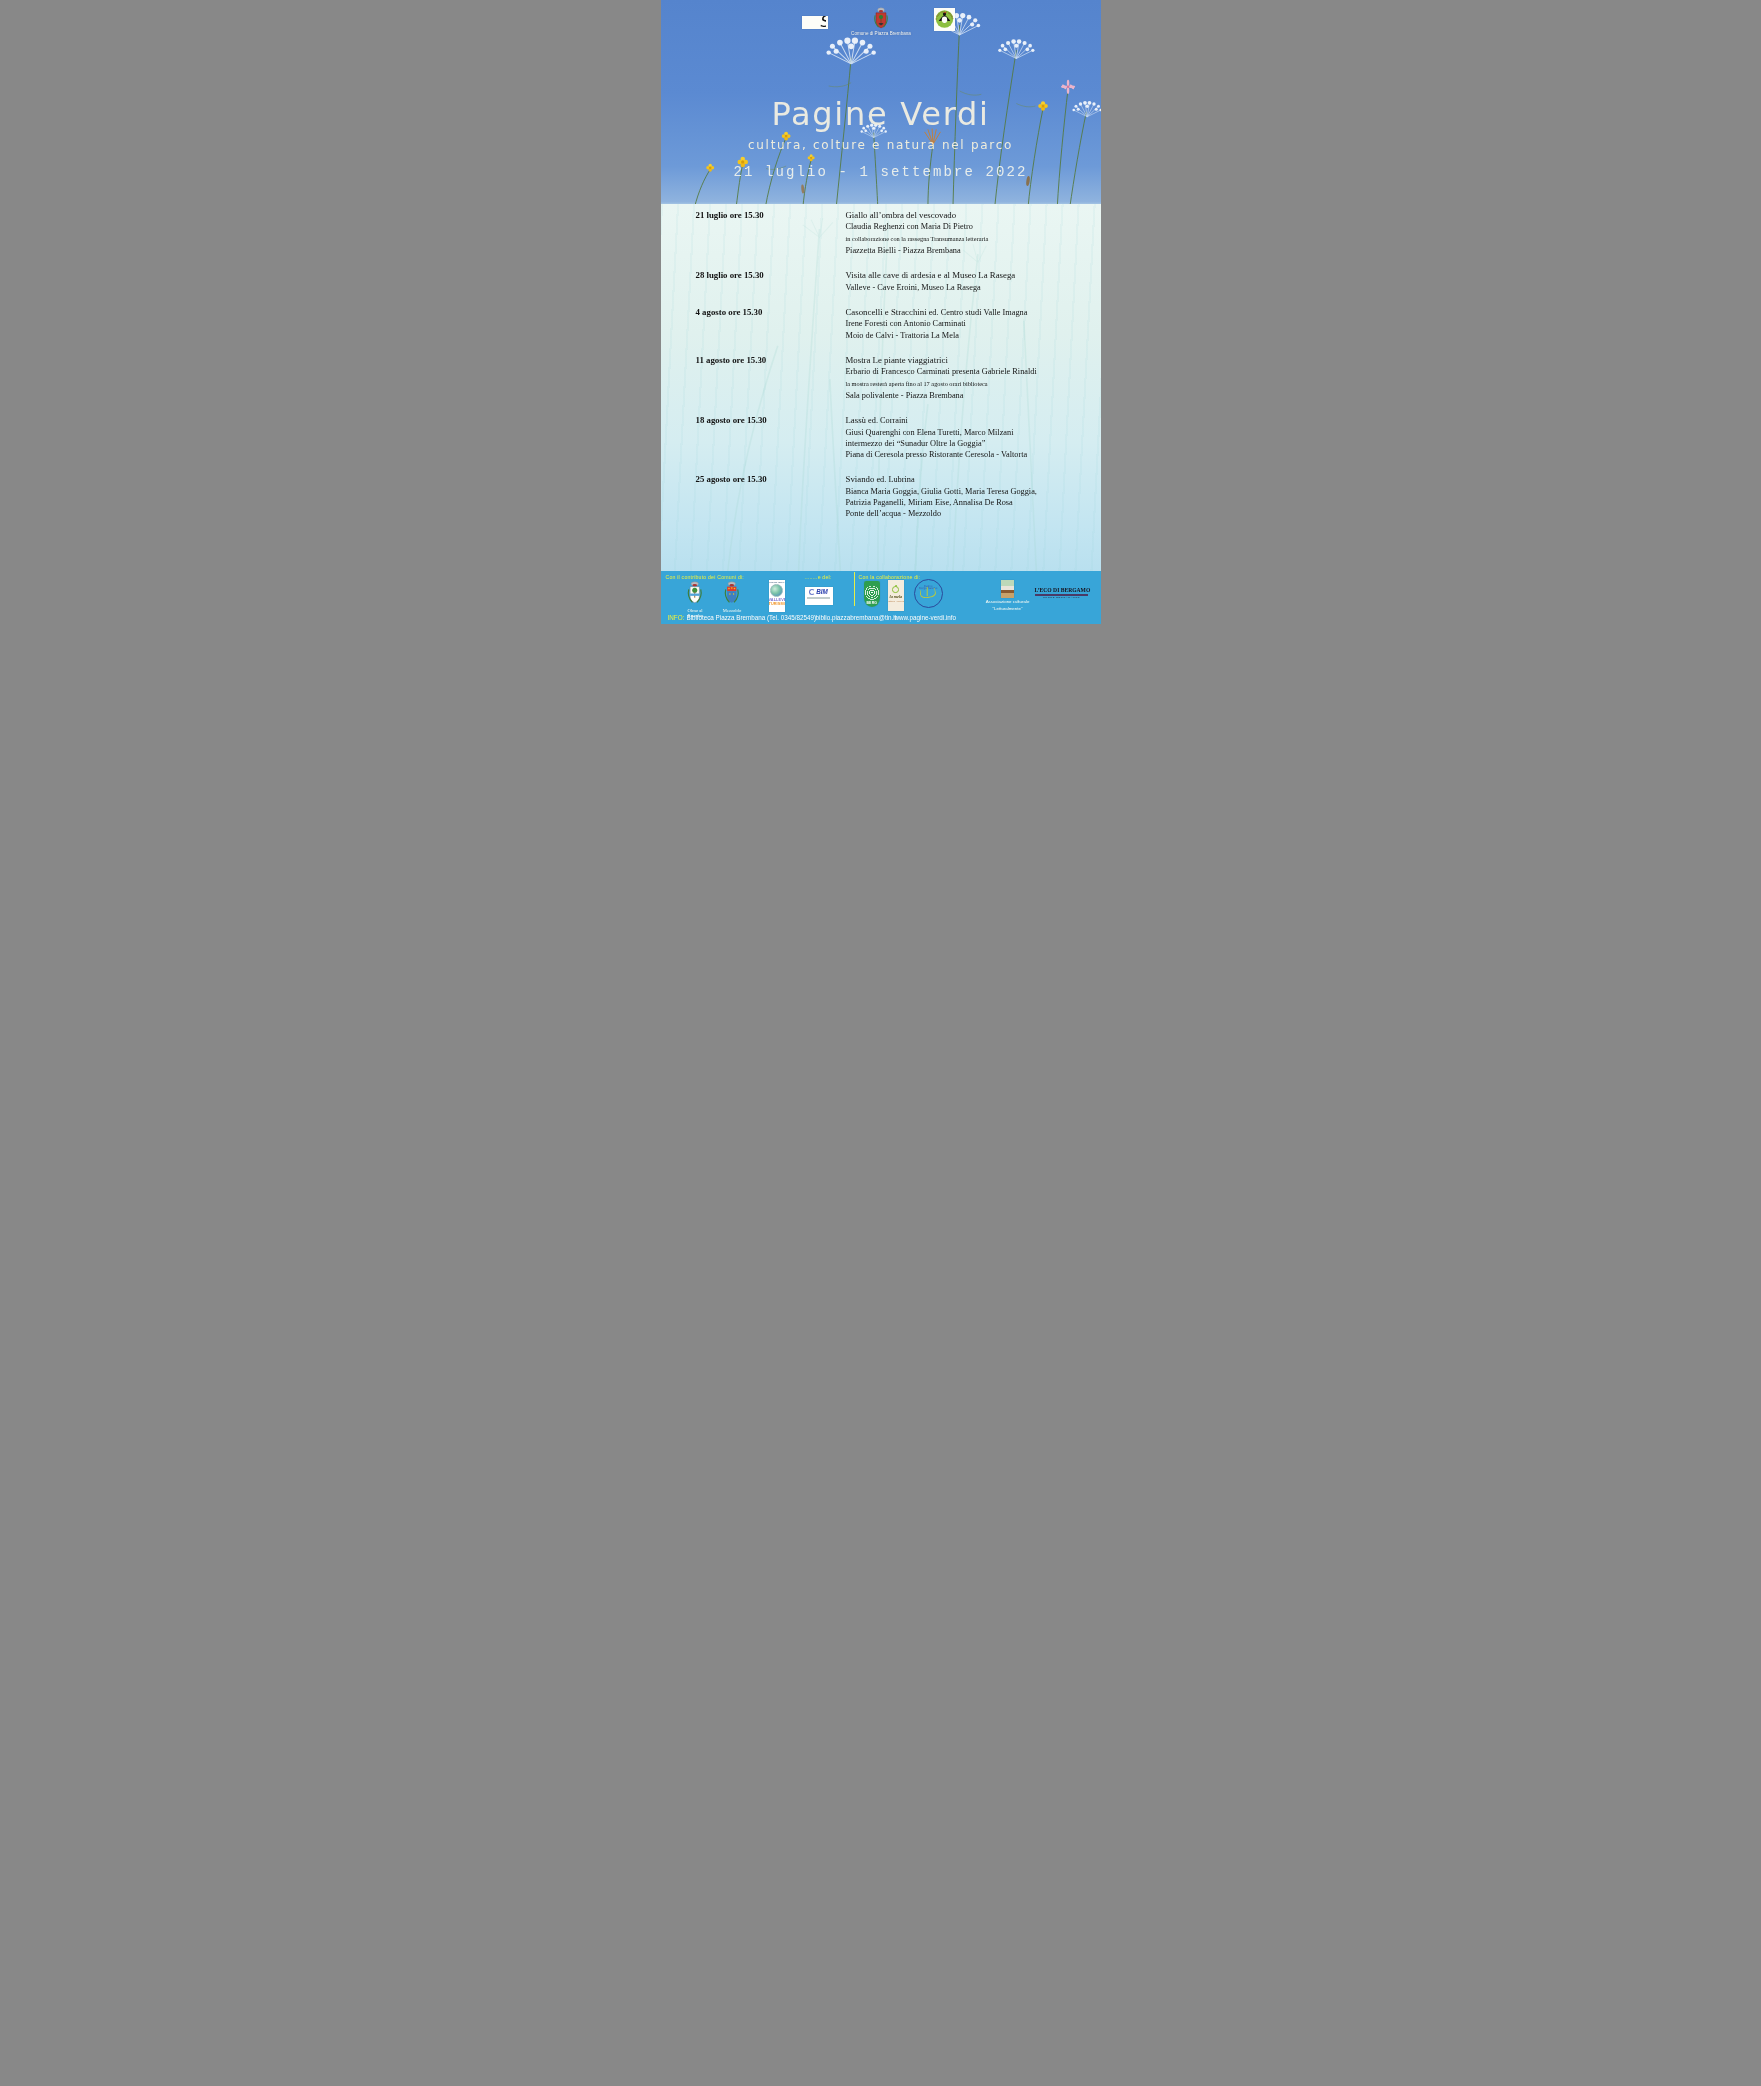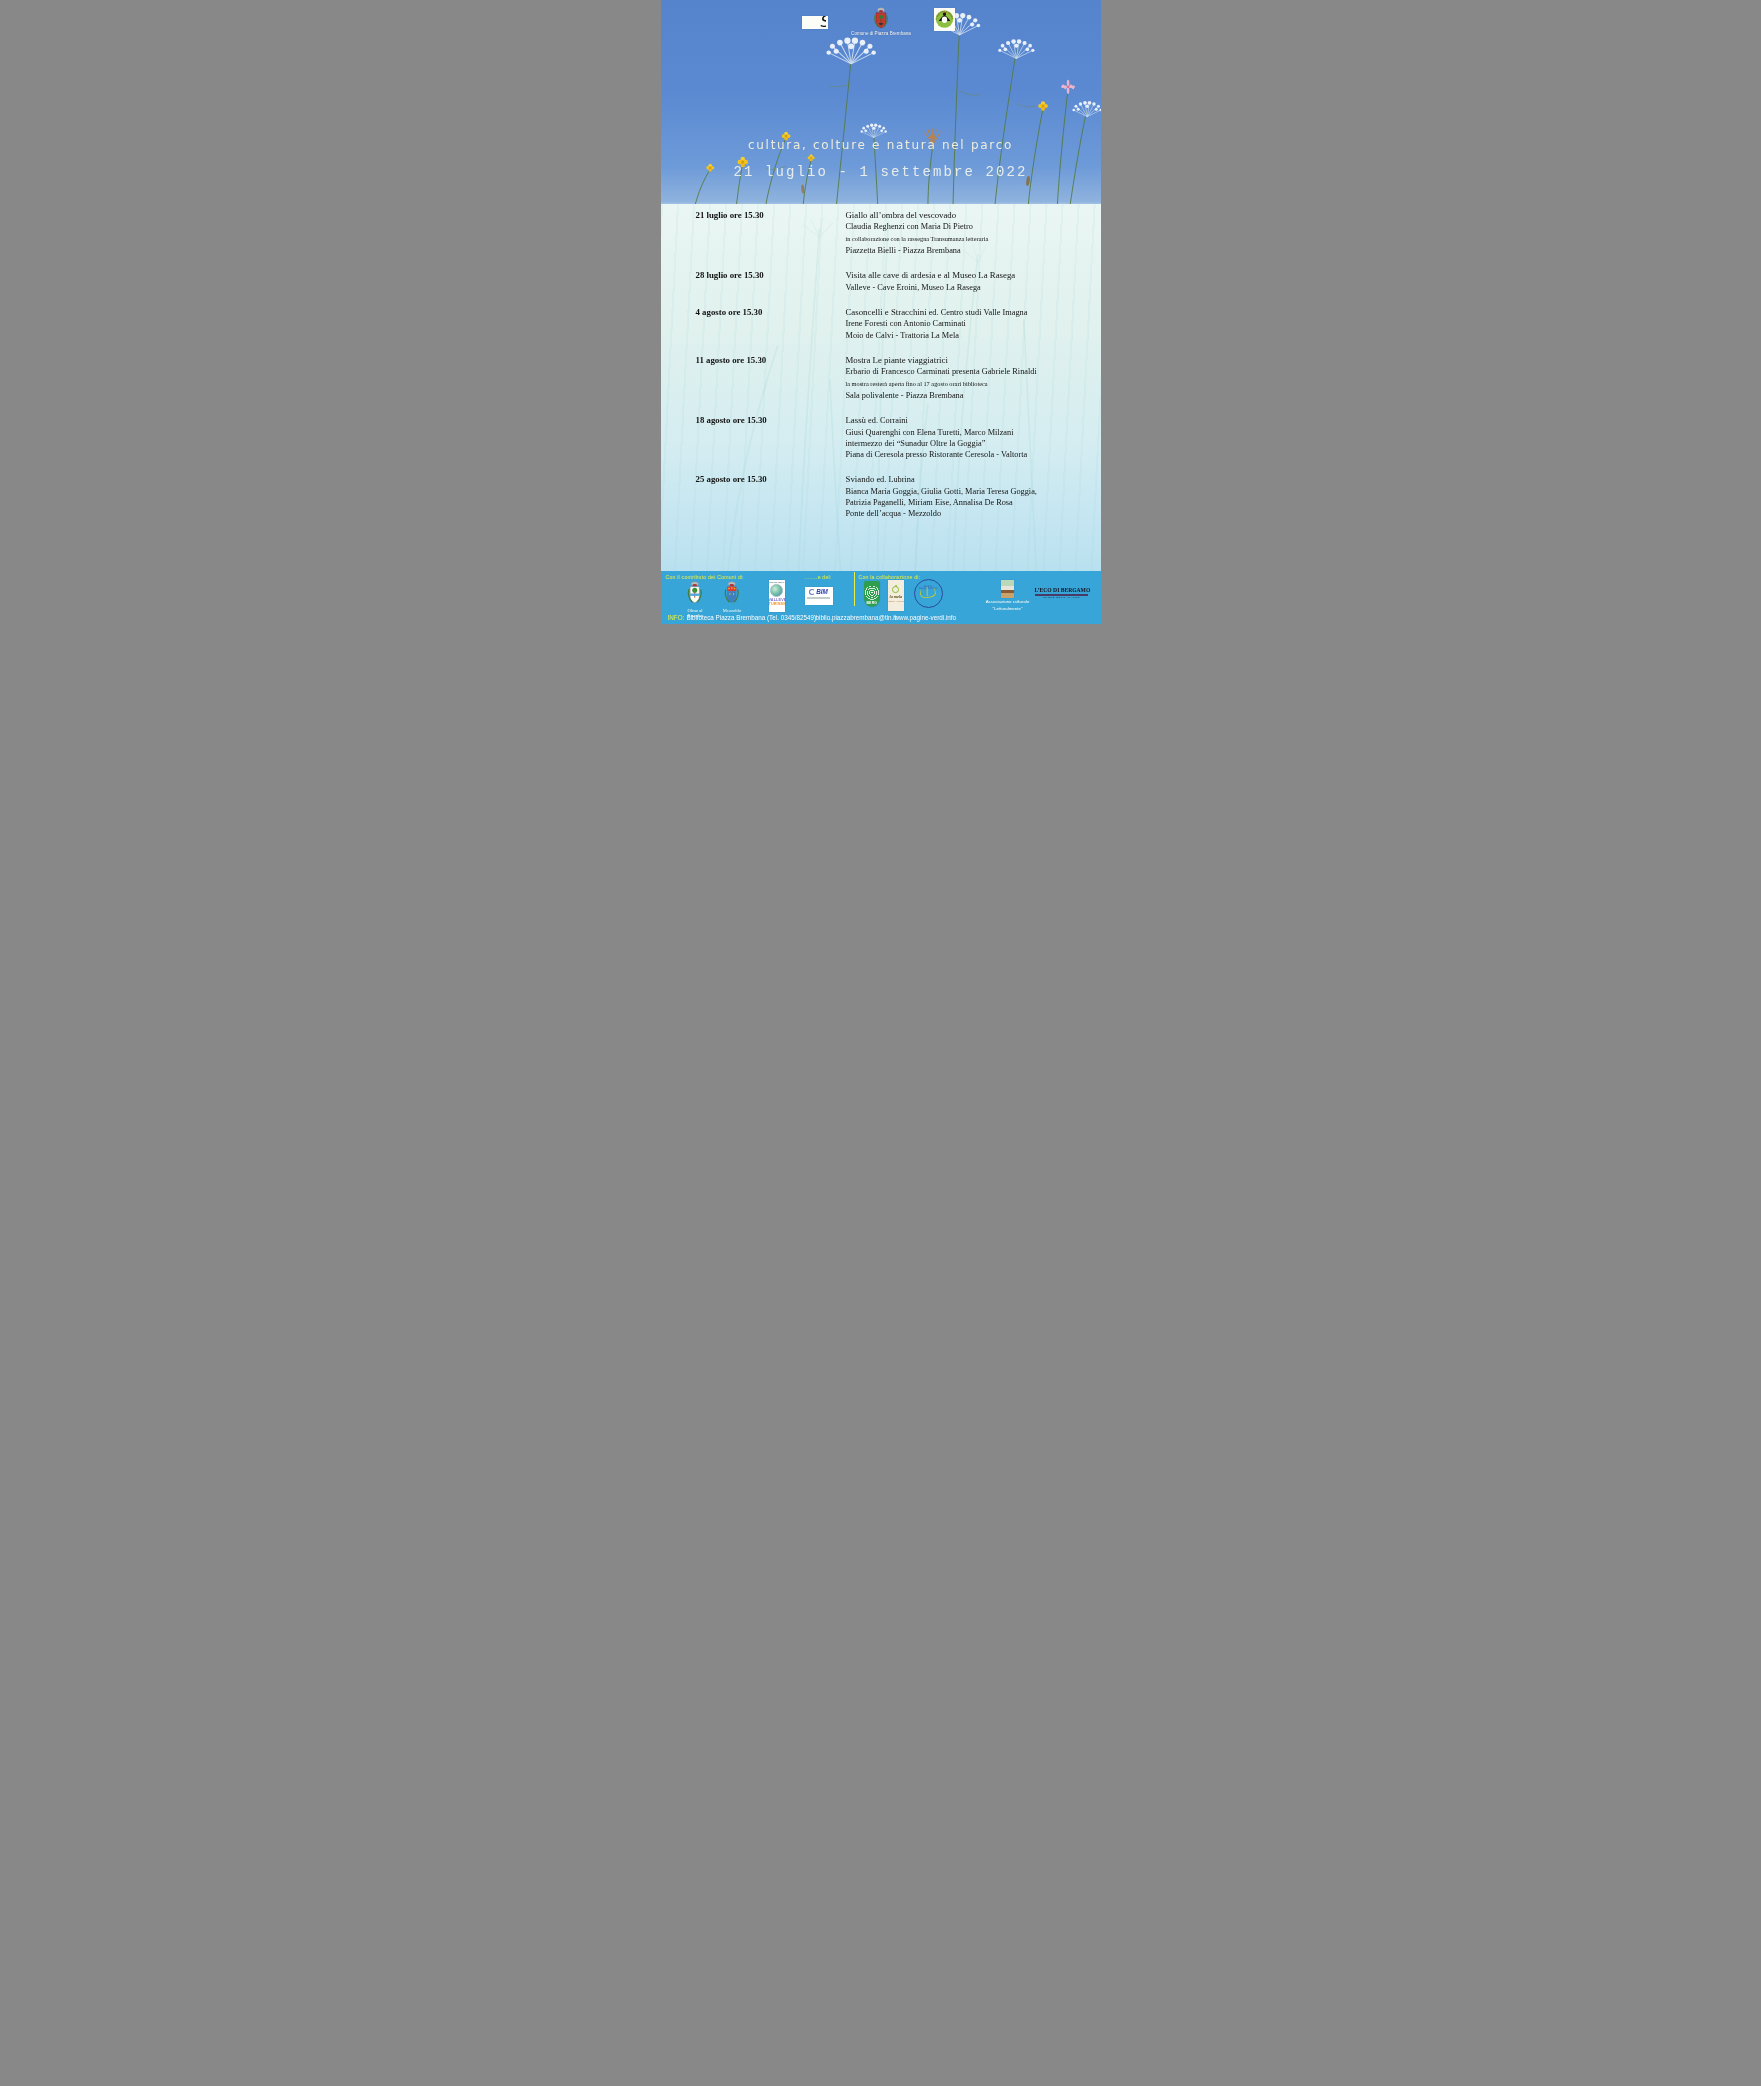--- a/index.html
+++ b/index.html
@@ -244,20 +244,21 @@
         <text font-size="5" fill="#7a3b1f" font-family="Liberation Sans,sans-serif">
           <textPath href="#parcoArc">PARCO DELLE OROBIE BERGAMASCHE</textPath>
         </text>
         <path d="M23 14 q-8 6 -14 14 q8 2 12 -2 q-2 6 2 9 q4 -3 2 -9 q4 4 12 2 q-6 -8 -14 -14 z" fill="#141414"></path>
         <circle cx="23" cy="12" r="4" fill="#141414"></circle>
         <circle cx="24.5" cy="8.5" r="1.8" fill="#d42b1e"></circle>
         <ellipse cx="23" cy="26" rx="6.5" ry="8" fill="#fdfdf8"></ellipse>
       </svg>
     </div>
 
+    <div class="title">Pagine Verdi</div>
     <div class="subtitle">cultura, colture e natura nel parco</div>
     <div class="daterange">21 luglio - 1 settembre 2022</div>
   </div>
 
   <div class="events">
     <svg class="watermark" width="440" height="367" viewBox="0 0 1055 880">
       <g stroke="#9fd4cf" stroke-width="4" fill="none" opacity="0.45">
         <path d="M330 880 C340 620 360 340 380 60"></path>
         <path d="M520 880 C520 600 530 320 545 40"></path>
         <path d="M700 880 C710 640 730 380 760 120"></path>

